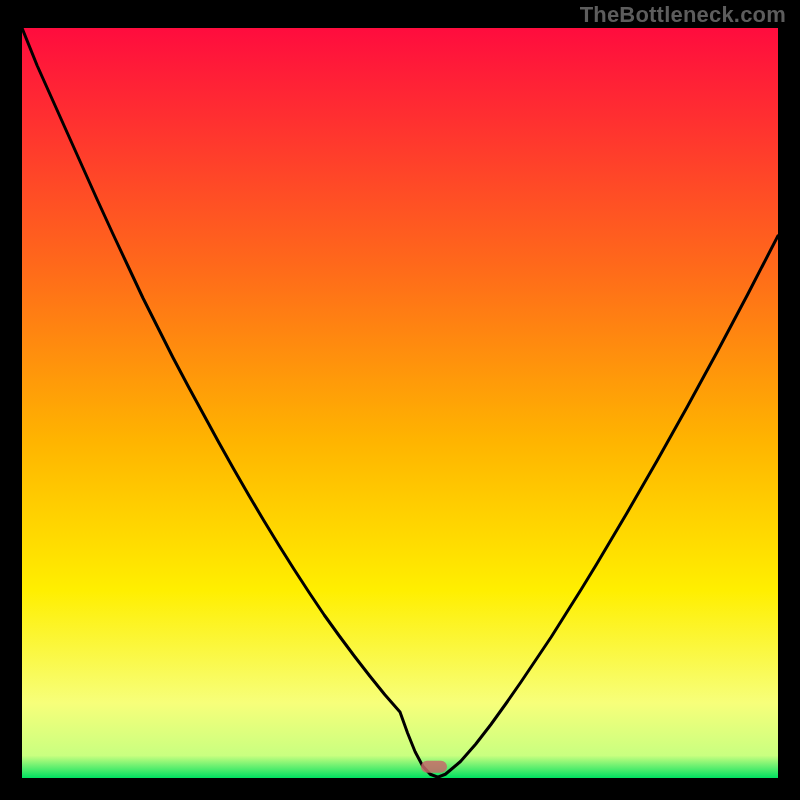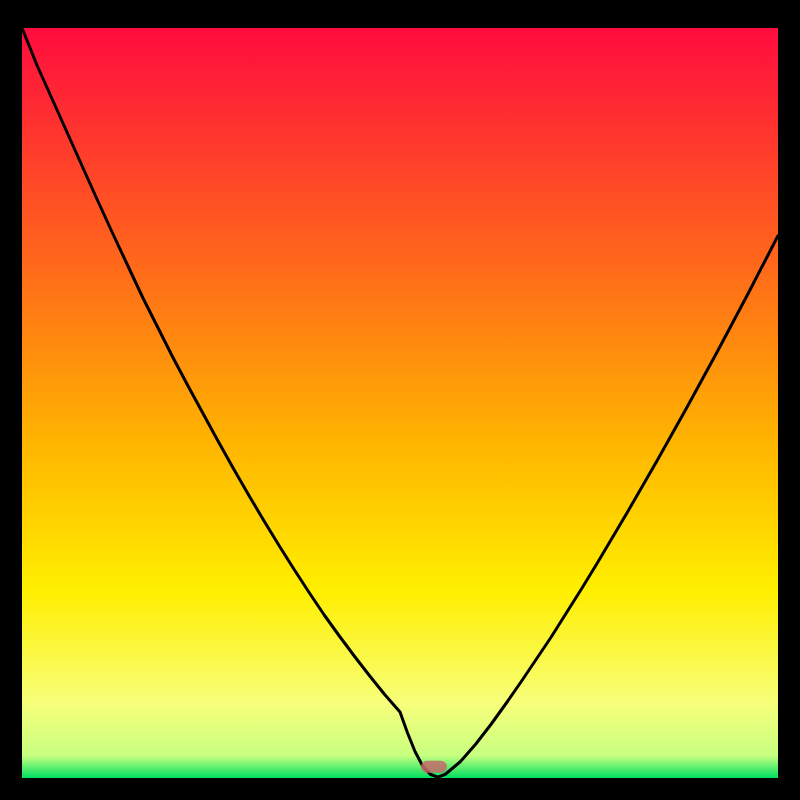--- a/index.html
+++ b/index.html
@@ -37,20 +37,21 @@
   svg {
     display: block;
     width: 100%;
     height: 100%;
   }
 </style>
 </head>
 <body>
 
 <div class="outer">
+  <div class="attribution">TheBottleneck.com</div>
 
   <div class="plot-wrap">
     <svg id="chart-svg" viewBox="0 0 756 750" preserveAspectRatio="none">
       <defs>
         <linearGradient id="bg-grad" x1="0" y1="0" x2="0" y2="1">
           <stop id="g0" offset="0%" stop-color="#ff0c3e"></stop>
           <stop id="g1" offset="32%" stop-color="#ff6a1a"></stop>
           <stop id="g2" offset="55%" stop-color="#ffb400"></stop>
           <stop id="g3" offset="75%" stop-color="#ffef00"></stop>
           <stop id="g4" offset="90%" stop-color="#f7ff7a"></stop>

